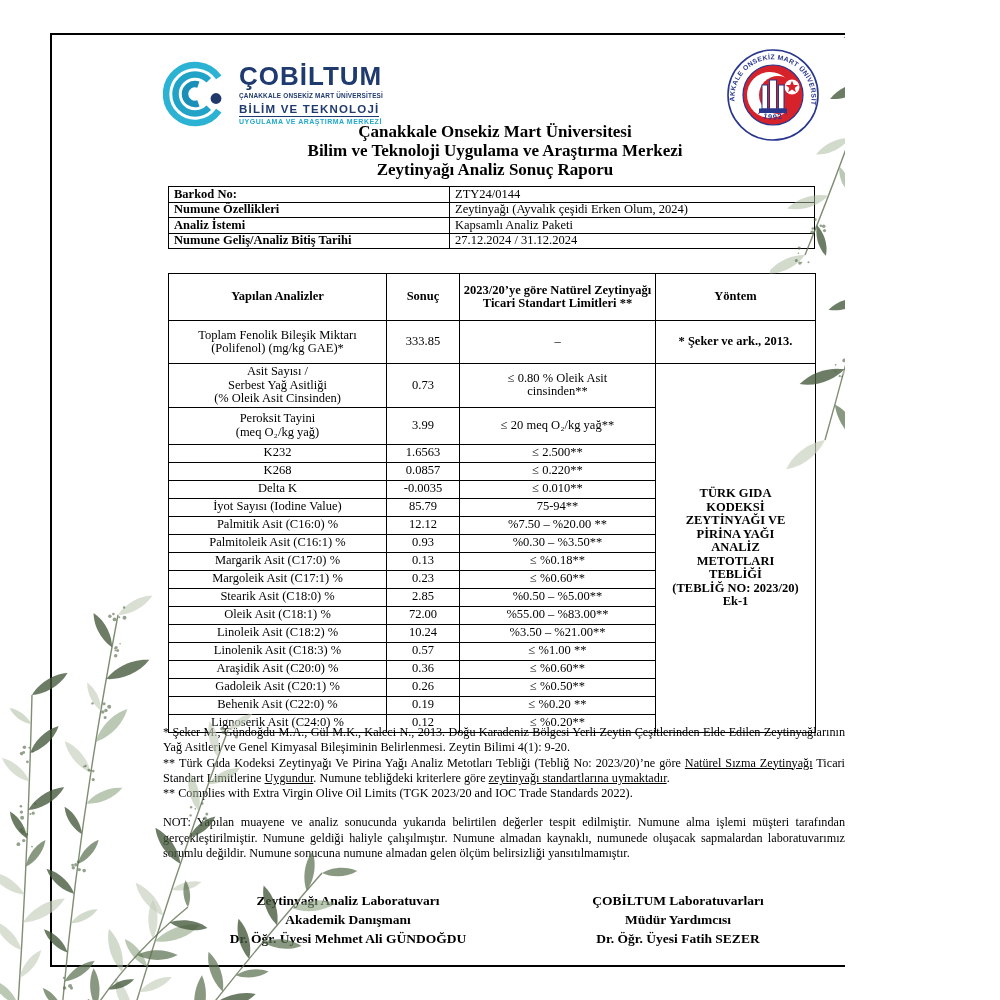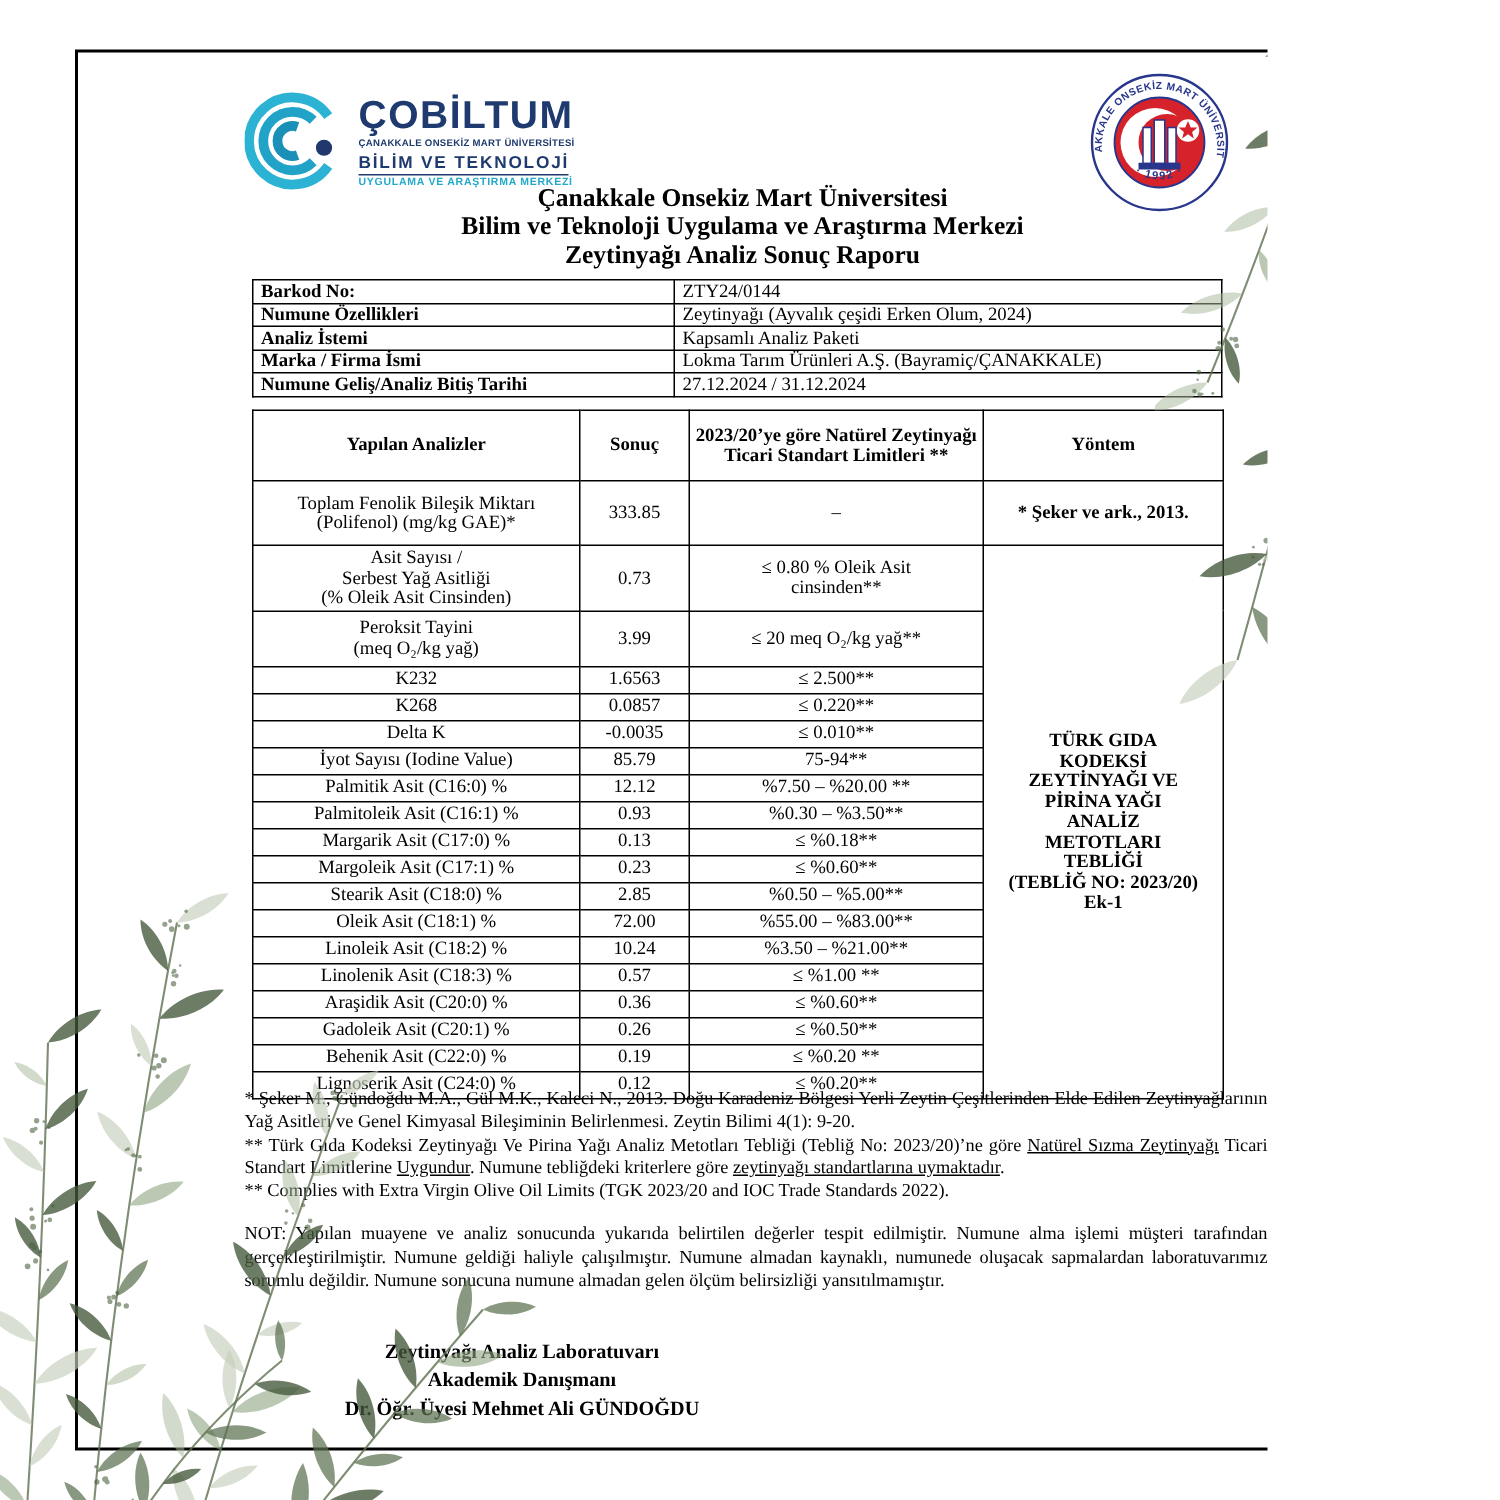--- a/index.html
+++ b/index.html
@@ -468,24 +468,20 @@
             <td class="lbl">Barkod No:</td>
             <td>ZTY24/0144</td>
           </tr>
           <tr>
             <td class="lbl">Numune Özellikleri</td>
             <td>Zeytinyağı (Ayvalık çeşidi Erken Olum, 2024)</td>
           </tr>
           <tr>
             <td class="lbl">Analiz İstemi</td>
             <td>Kapsamlı Analiz Paketi</td>
-          </tr>
-          <tr>
-            <td class="lbl">Marka / Firma İsmi</td>
-            <td>Lokma Tarım Ürünleri A.Ş. (Bayramiç/ÇANAKKALE)</td>
           </tr>
           <tr>
             <td class="lbl">Numune Geliş/Analiz Bitiş Tarihi</td>
             <td>27.12.2024 / 31.12.2024</td>
           </tr>
         </tbody>
     </table>
 
     <table class="analysis-table">
       <colgroup>
@@ -622,16 +618,21 @@
       <p>** Complies with Extra Virgin Olive Oil Limits (TGK 2023/20 and IOC Trade Standards 2022).</p>
       <p class="note-par">NOT: Yapılan muayene ve analiz sonucunda yukarıda belirtilen değerler tespit edilmiştir. Numune alma işlemi müşteri tarafından gerçekleştirilmiştir. Numune geldiği haliyle çalışılmıştır. Numune almadan kaynaklı, numunede oluşacak sapmalardan laboratuvarımız sorumlu değildir. Numune sonucuna numune almadan gelen ölçüm belirsizliği yansıtılmamıştır.</p>
     </div>
 
     <div class="signatures">
       <div class="sig-block sig-left">
         <div>Zeytinyağı Analiz Laboratuvarı</div>
         <div>Akademik Danışmanı</div>
         <div>Dr. Öğr. Üyesi Mehmet Ali GÜNDOĞDU</div>
       </div>
+      <div class="sig-block sig-right">
+        <div>ÇOBİLTUM Laboratuvarları</div>
+        <div>Müdür Yardımcısı</div>
+        <div>Dr. Öğr. Üyesi Fatih SEZER</div>
+      </div>
     </div>
 
   </div>
 </div>
 
 </body></html>

